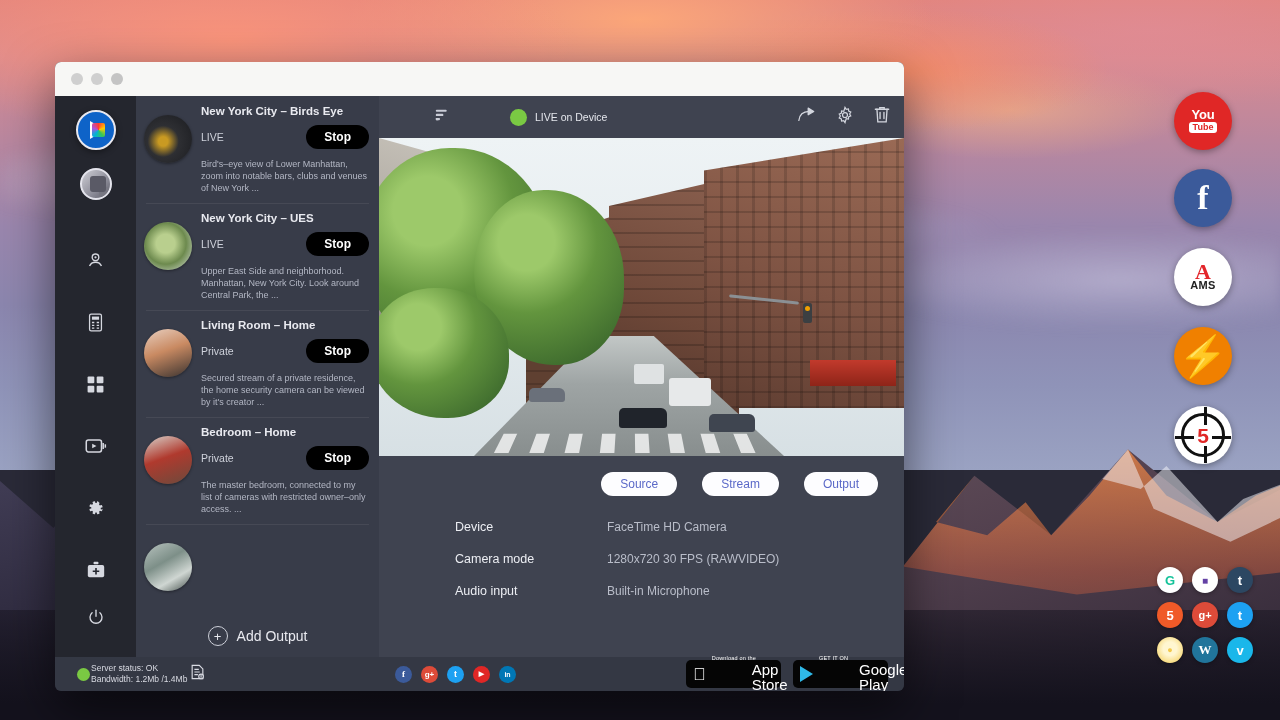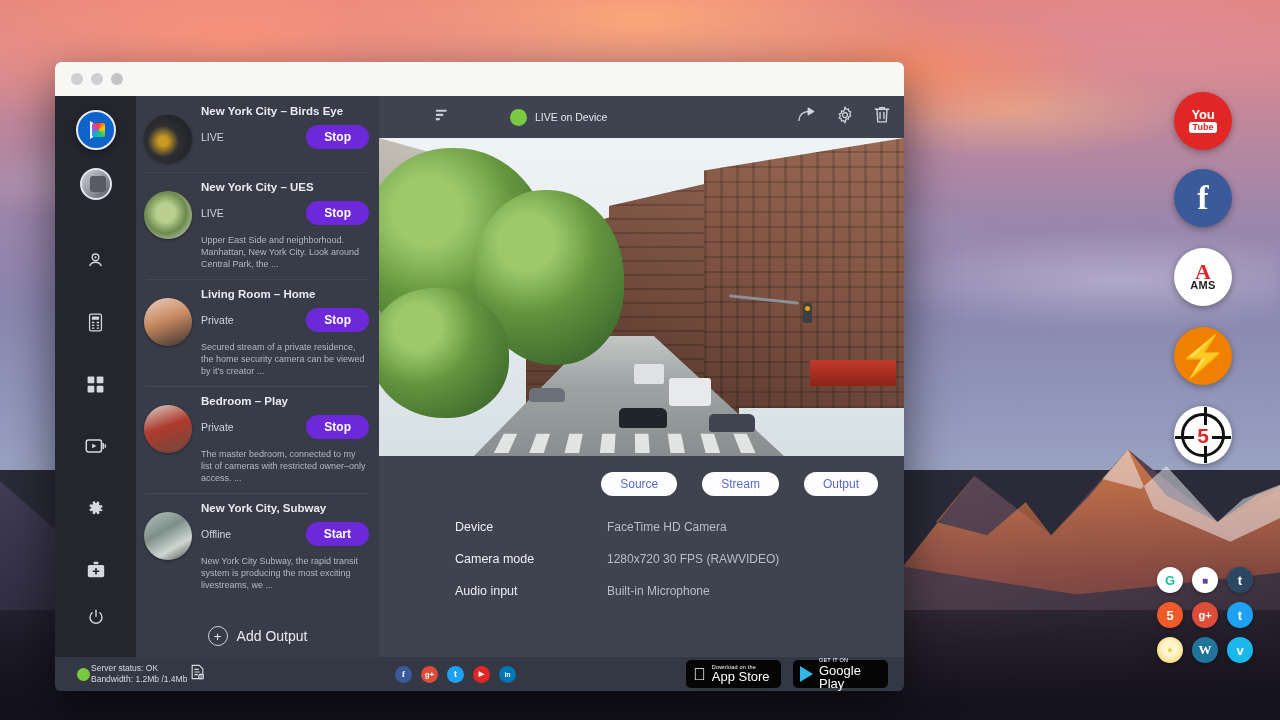--- a/index.html
+++ b/index.html
@@ -159,21 +159,21 @@
   .t1 { background:radial-gradient(circle at 40% 55%, #c99a22 0 12%, #2e2f33 40%, #1a1b1f 100%); }
   .t2 { background:radial-gradient(circle at 45% 45%, #b9cf8e 0 25%, #6d8a4e 55%, #dfe6e2 100%); }
   .t3 { background:linear-gradient(160deg,#e8cfc0 0%, #c98a62 45%, #3a3330 100%); }
   .t4 { background:linear-gradient(160deg,#d9d4cd 0%, #b03a2e 45%, #6c4a3c 100%); }
   .t5 { background:linear-gradient(150deg,#b9c4c0 0%, #7d8f88 40%, #cfd6d2 70%, #3f4a46 100%); }
   .cam-main { flex:1; min-width:0; }
   .cam-title { color:#e9eaf0; font-size:11.5px; margin-bottom:8px;font-weight:bold; }
   .cam-mid { display:flex; align-items:center; justify-content:space-between; }
   .cam-status { color:#cfd2db; font-size:10.5px; }
   .btn-pill {
-    background:#6d28d9; color:#fff; font-size:12px; font-weight:bold;
+    background:#000000; color:#fff; font-size:12px; font-weight:bold;
     border:none; border-radius:13px; padding:5px 18px; cursor:pointer;
     min-width:62px; text-align:center;
   }
   .cam-desc { color:#b3b7c4; font-size:9px; line-height:12px; margin-top:9px; }
   .add-cam {
     display:flex; align-items:center; justify-content:center; gap:9px;
     color:#e9eaf0; font-size:14px; padding:26px 0 0 0; cursor:pointer;
   }
   .plus-circle {
     width:20px; height:20px; border-radius:50%; border:1.5px solid #cdd0d9;
@@ -270,21 +270,21 @@
   .sb-social { display:flex; gap:9px; margin-left:16px; }
   .soc { width:17px; height:17px; border-radius:50%; display:flex; align-items:center; justify-content:center; font-size:9px; color:#fff; font-weight:bold; }
   .store-wrap { margin-left:auto; display:flex; gap:12px; padding-right:16px; }
   .store {
     background:#050505; border-radius:5px; height:28px; width:95px;
     display:flex; align-items:center; gap:6px; padding:0 7px; cursor:pointer;
   }
   .store .glyph { font-size:17px; color:#fff; line-height:1; }
   .store .lines { display:flex; flex-direction:column; line-height:1; }
   .store .l1 { color:#fff; font-size:5.5px; letter-spacing:.2px; }
-  .store .l2 { color:#fff; font-size:13px; }
+  .store .l2 { color:#fff; font-size:15px;margin-left:40px; }
   .gp-tri {
     width:0; height:0; border-left:13px solid #2fb9e8;
     border-top:8px solid transparent; border-bottom:8px solid transparent;
   }
 </style>
 </head>
 <body>
 
 <div class="desktop">
   <div class="sky"></div>
@@ -423,20 +423,21 @@
     <div class="list-pane">
 
       <div class="cam-row">
         <div class="thumb t1"></div>
         <div class="cam-main">
           <div class="cam-title">New York City – Birds Eye</div>
           <div class="cam-mid">
             <span class="cam-status">LIVE</span>
             <button class="btn-pill">Stop</button>
           </div>
+          <div class="cam-desc">Bird's–eye view of Lower Manhattan, zoom into notable bars, clubs and venues of New York ...</div>
         </div>
       </div>
 
       <div class="cam-row">
         <div class="thumb t2"></div>
         <div class="cam-main">
           <div class="cam-title">New York City – UES</div>
           <div class="cam-mid">
             <span class="cam-status">LIVE</span>
             <button class="btn-pill">Stop</button>
@@ -453,39 +454,31 @@
             <span class="cam-status">Private</span>
             <button class="btn-pill">Stop</button>
           </div>
           <div class="cam-desc">Secured stream of a private residence, the home security camera can be viewed by it's creator ...</div>
         </div>
       </div>
 
       <div class="cam-row">
         <div class="thumb t4"></div>
         <div class="cam-main">
-          <div class="cam-title">Bedroom – Play</div>
+          <div class="cam-title">Bedroom – Home</div>
           <div class="cam-mid">
             <span class="cam-status">Private</span>
             <button class="btn-pill">Stop</button>
           </div>
           <div class="cam-desc">The master bedroom, connected to my list of cameras with restricted owner–only access. ...</div>
         </div>
       </div>
 
       <div class="cam-row">
         <div class="thumb t5"></div>
-        <div class="cam-main">
-          <div class="cam-title">New York City, Subway</div>
-          <div class="cam-mid">
-            <span class="cam-status">Offline</span>
-            <button class="btn-pill">Start</button>
-          </div>
-          <div class="cam-desc">New York City Subway, the rapid transit system is producing the most exciting livestreams, we ...</div>
-        </div>
       </div>
 
       <div class="add-cam">
         <span class="plus-circle">+</span>
         <span>Add Output</span>
       </div>
     </div>
 
     <div class="main-pane">
 

